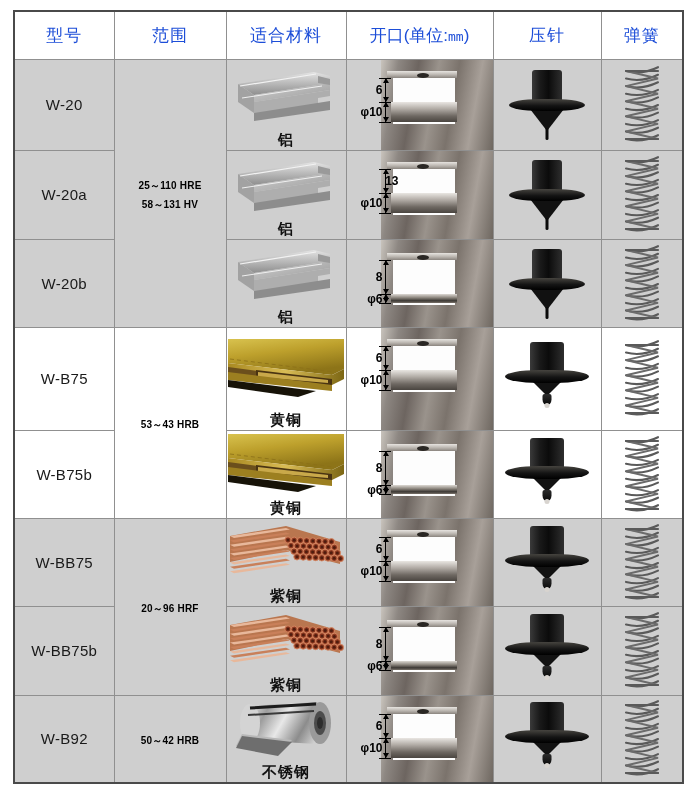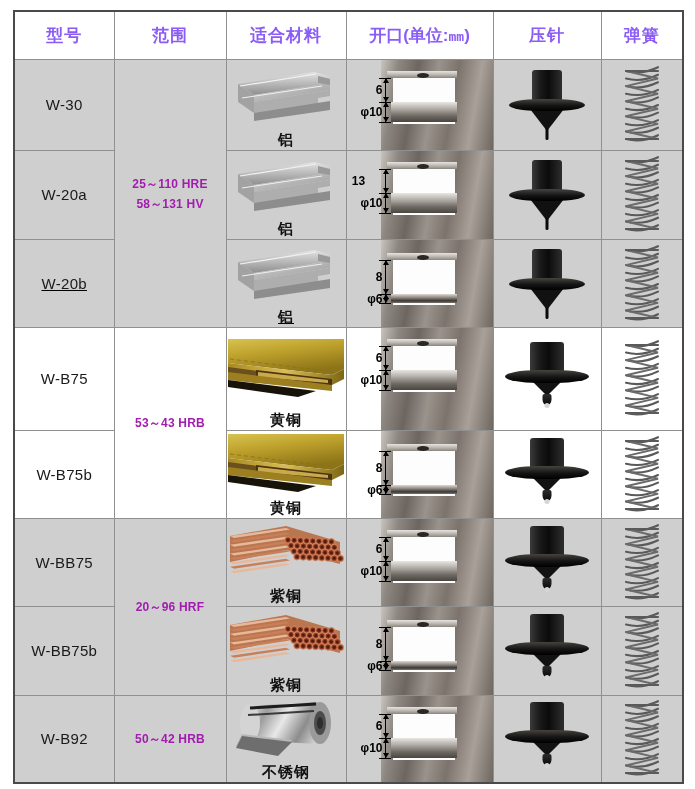--- a/index.html
+++ b/index.html
@@ -39,22 +39,22 @@
   .col-mat     { width: 120px; }
   .col-open    { width: 147px; }
   .col-ind     { width: 108px; }
   .col-spring  { width: 82px;  }
 
   
   thead th {
     height: 47px;
     background: #ffffff;
     font-size: 17px;
-    font-weight: bold;
-    color: #8b5cf6;
+    font-weight: normal;
+    color: #1d4ed8;
     letter-spacing: 1px;
   }
   th.unit-head { letter-spacing: 0px; }
   th.unit-head .mm {
     font-family: "DejaVu Sans Mono", "Liberation Mono", monospace;
     font-size: 13px;
     letter-spacing: 0;
   }
 
   
@@ -63,23 +63,23 @@
   td.shade-cell { background: #cfcfcf !important; }
   td.plain-cell { background: #ffffff !important; }
 
   
   .model-text {
     font-size: 15px;
     color: #1a1a1a;
     letter-spacing: 0.3px;
   }
   .range-text {
-    font-size: 12px;
+    font-size: 10px;
     font-weight: bold;
-    color: #a21caf;
+    color: #000000;
     line-height: 1.45;
     white-space: pre-line;
     letter-spacing: 0.2px;
   }
 
   
   .mat-cell-inner {
     position: relative;
     height: 100%;
     display: flex;
@@ -276,21 +276,21 @@
       <th>型号</th>
       <th>范围</th>
       <th>适合材料</th>
       <th class="unit-head"><span>开口(单位:</span><span class="mm">mm</span><span>)</span></th>
       <th>压针</th>
       <th>弹簧</th>
     </tr>
   </thead>
   <tbody id="tbody">
       <tr class="shade" style="height: 91px;">
-        <td><span class="model-text">W-30</span></td>
+        <td><span class="model-text">W-20</span></td>
         <td rowspan="3" class="shade-cell"><span class="range-text">25～110  HRE
 58～131  HV</span></td>
         <td>
           <div class="mat-cell-inner">
       <div class="mat-art">
               <svg class="art" width="104" height="52" viewBox="0 0 104 52">
     <defs>
       <linearGradient id="alg1" x1="0" y1="0" x2="0" y2="1">
         <stop offset="0" stop-color="#e4e4e4"></stop>
                     <stop offset=".5" stop-color="#b9b9b9"></stop>
@@ -397,21 +397,21 @@
           <div class="open-cell-inner">
     <div class="open-photo"></div>
     <div class="open-gap" style="left:46px;top:18px;width:62px;height:46px;"></div>
     <div class="anvil-top" style="left:40px;top:11px;width:70px;height:7px;"></div>
     <div class="anvil-nub" style="left:70px;top:13px;width:12px;height:5px;"></div>
     <div class="probe-rod " style="left:44px;top:42px;width:66px;height:20px;"></div>
 
     <div class="dim" style="left:38px;top:18px;height:24px;"></div>
     <div class="dim-tick" style="left:32px;top:18px;width:12px;"></div>
     <div class="dim-tick" style="left:32px;top:42px;width:12px;"></div>
-    <div class="dim-label" style="left:0;top:24px;width:24px;text-align:center;">13</div>
+    <div class="dim-label" style="left:28px;top:24px;width:24px;text-align:right;">13</div>
 
     <div class="dim" style="left:38px;top:42px;height:20px;"></div>
     <div class="dim-tick" style="left:32px;top:62px;width:12px;"></div>
     <div class="dim-label" style="left:4px;top:46px;width:32px;text-align:right;">φ10</div>
   </div>
         </td>
         <td>
           <div class="ind-cell-inner">
             <div class="ind-wrap">
     <div class="ind-barrel"></div>
@@ -435,21 +435,21 @@
               <path d="M5,58.9 Q21,62.9 37,55.1" fill="none" stroke="#5a5a5a" stroke-width="2.1" stroke-linecap="round"></path>
               <path d="M5,66.4 Q21,70.4 37,62.7" fill="none" stroke="#5a5a5a" stroke-width="2.1" stroke-linecap="round"></path>
               <path d="M5,74.0 Q21,78.0 37,70.2" fill="none" stroke="#5a5a5a" stroke-width="2.1" stroke-linecap="round"></path>
     <path d="M5,6 L37,13.555555555555555 L5,21.11111111111111 L37,28.666666666666664 L5,36.22222222222222 L37,43.77777777777778 L5,51.33333333333333 L37,58.888888888888886 L5,66.44444444444444 L37,74" fill="none" stroke="#6b6b6b" stroke-width="2" stroke-linecap="round"></path>
     <path d="M5,6 L37,6" stroke="#5a5a5a" stroke-width="2.2" stroke-linecap="round"></path>
     <path d="M5,74 L37,74" stroke="#5a5a5a" stroke-width="2.2" stroke-linecap="round"></path>
   </svg>
           </div>
         </td>
       </tr>
-      <tr class="shade" style="height: 88px; text-decoration: underline;">
+      <tr class="shade" style="height: 88px;">
         <td><span class="model-text">W-20b</span></td>
         <td>
           <div class="mat-cell-inner">
       <div class="mat-art">
               <svg class="art" width="104" height="52" viewBox="0 0 104 52">
     <defs>
       <linearGradient id="alg1" x1="0" y1="0" x2="0" y2="1">
         <stop offset="0" stop-color="#e4e4e4"></stop>
                     <stop offset=".5" stop-color="#b9b9b9"></stop>
                     <stop offset="1" stop-color="#8e8e8e"></stop>

